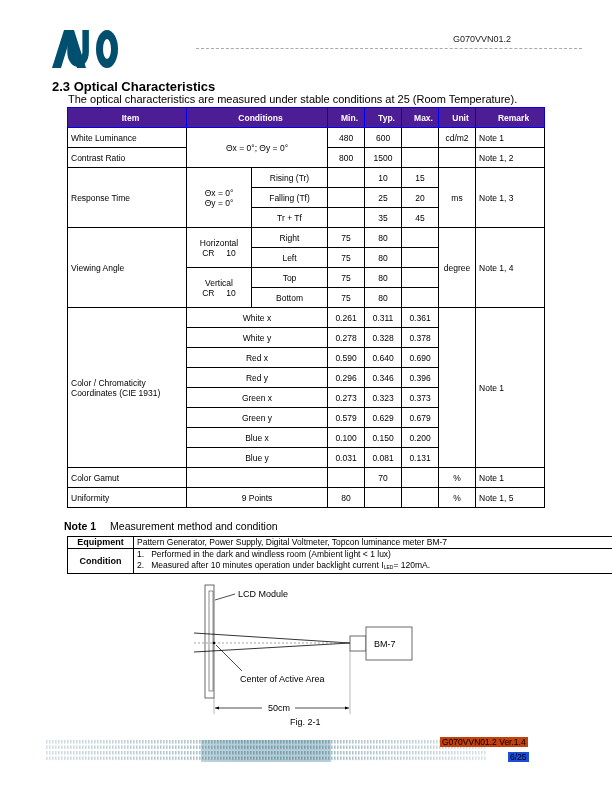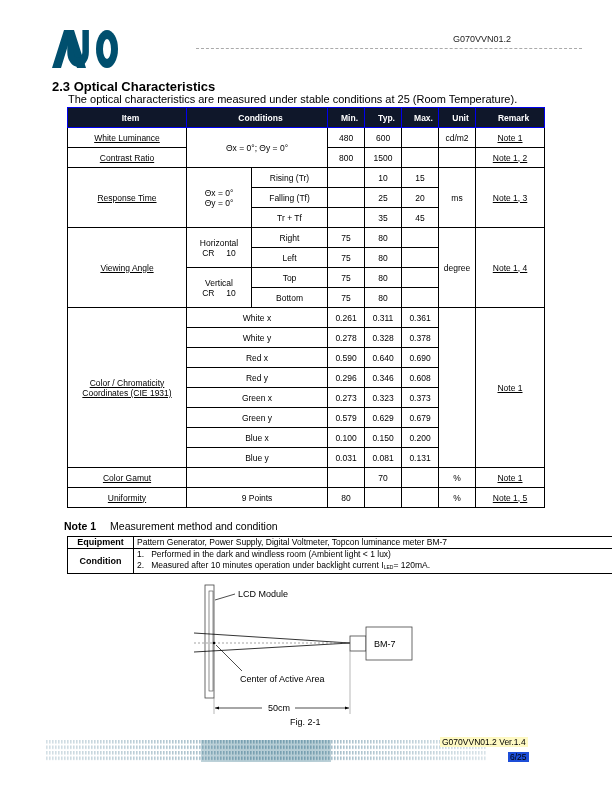--- a/index.html
+++ b/index.html
@@ -7,35 +7,35 @@
          font-family:"Liberation Sans", sans-serif; color:#000; }
   .logo { position:absolute; left:52px; top:30px; width:66px; height:38px; }
   .hdr-code { position:absolute; left:453px; top:34px; font-size:9px; color:#222; }
   .hdr-dash { position:absolute; left:196px; top:48px; width:386px; border-top:1px dashed #aaa; }
   .sec-title { position:absolute; left:52px; top:79px; font-size:13px; font-weight:bold; }
   .sec-desc { position:absolute; left:68px; top:93px; font-size:11px; white-space:nowrap; }
 
   table.opt { position:absolute; left:67px; top:107px; width:477px; border-collapse:collapse;
               font-size:8.5px; table-layout:fixed; }
   table.opt td, table.opt th { border:1px solid #000; padding:0 3px; height:19px; }
-  table.opt th { background:#0f172a; color:#fff; font-weight:bold; height:19px; border-color:#0000ee;padding-left:10px; }
+  table.opt th { background:#4c1d95; color:#fff; font-weight:bold; height:19px; border-color:#0000ee;padding-left:10px; }
   .c { text-align:center; }
-  .l { text-align:center;text-decoration:underline; }
+  .l { text-align:left; }
 
   .note-title { position:absolute; left:64px; top:520px; font-size:10.5px; white-space:nowrap; }
   .note-title b { margin-right:14px; }
   table.note { position:absolute; left:67px; top:536px; width:558px; border-collapse:collapse;
                font-size:8.5px; table-layout:fixed; }
   table.note td { border:1px solid #000; padding:0 3px; height:11px; line-height:11px; }
   table.note td.k { font-weight:bold; text-align:center; font-size:9px; }
   sub.s { font-size:5px; vertical-align:-1px; }
 
   .fig { position:absolute; left:180px; top:580px; width:260px; height:150px; }
   .footer-bar { position:absolute; left:46px; top:740px; width:440px; height:22px; }
-  .footer-code { position:absolute; left:440px; top:737px; font-size:8.5px; background:#fef9c3; padding:0 2px; }
+  .footer-code { position:absolute; left:440px; top:737px; font-size:8.5px; background:#c2410c; padding:0 2px; }
   .footer-page { position:absolute; left:508px; top:752px; font-size:8.5px; background:#1d4ed8; padding:0 2px; }
 </style>
 </head>
 <body>
 
 <svg class="logo" viewBox="0 0 66 38">
   <polygon points="0,38 12,0 22,0 34,38 25,38 17,12 9,38" fill="#004f6e"></polygon>
   <path d="M24,0 h9 v22 a6,6 0 0 0 12,0 v-22 h9 v22 a15,15 0 0 1 -30,0 z" fill="#004f6e" transform="translate(-2,0) scale(0.72,1)"></path>
   <ellipse cx="55" cy="19" rx="11" ry="19" fill="#004f6e"></ellipse>
   <ellipse cx="55" cy="19" rx="4" ry="10" fill="#ffffff"></ellipse>
@@ -170,21 +170,21 @@
   <tr>
     <td colspan="2" class="c">Red x</td>
     <td class="c">0.590</td>
     <td class="c">0.640</td>
     <td class="c">0.690</td>
   </tr>
   <tr>
     <td colspan="2" class="c">Red y</td>
     <td class="c">0.296</td>
     <td class="c">0.346</td>
-    <td class="c">0.608</td>
+    <td class="c">0.396</td>
   </tr>
   <tr>
     <td colspan="2" class="c">Green x</td>
     <td class="c">0.273</td>
     <td class="c">0.323</td>
     <td class="c">0.373</td>
   </tr>
   <tr>
     <td colspan="2" class="c">Green y</td>
     <td class="c">0.579</td>

